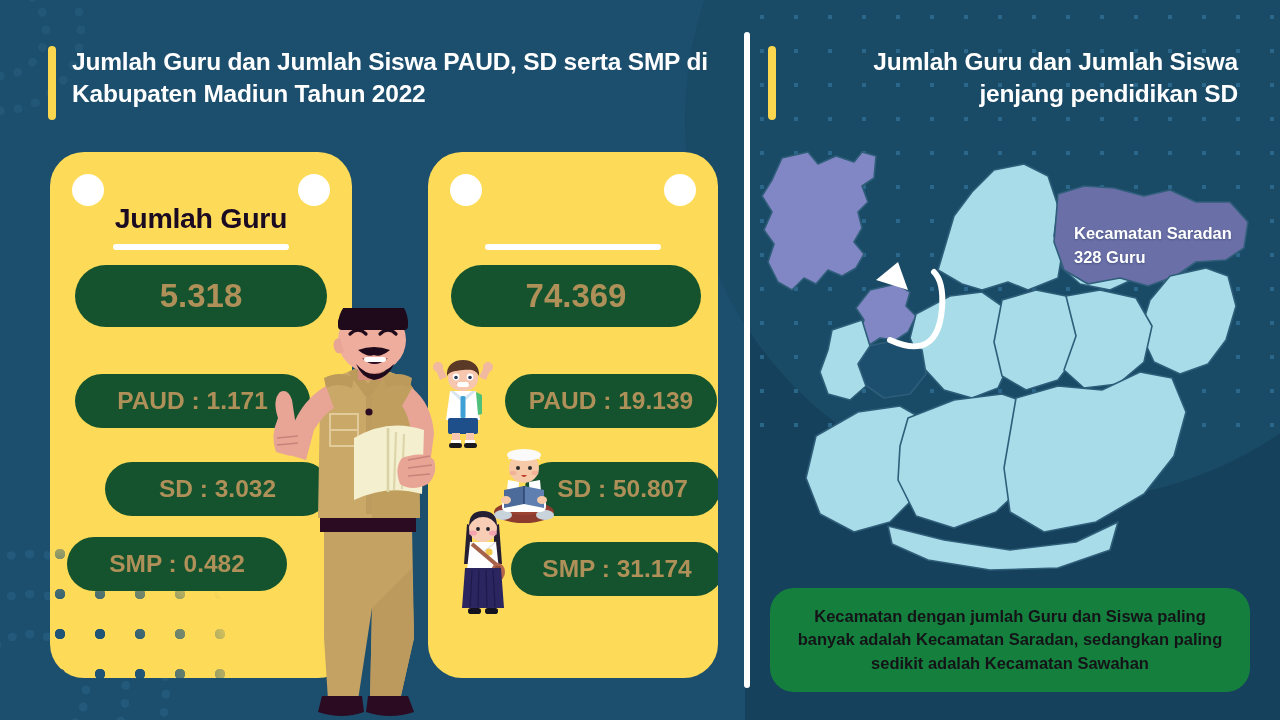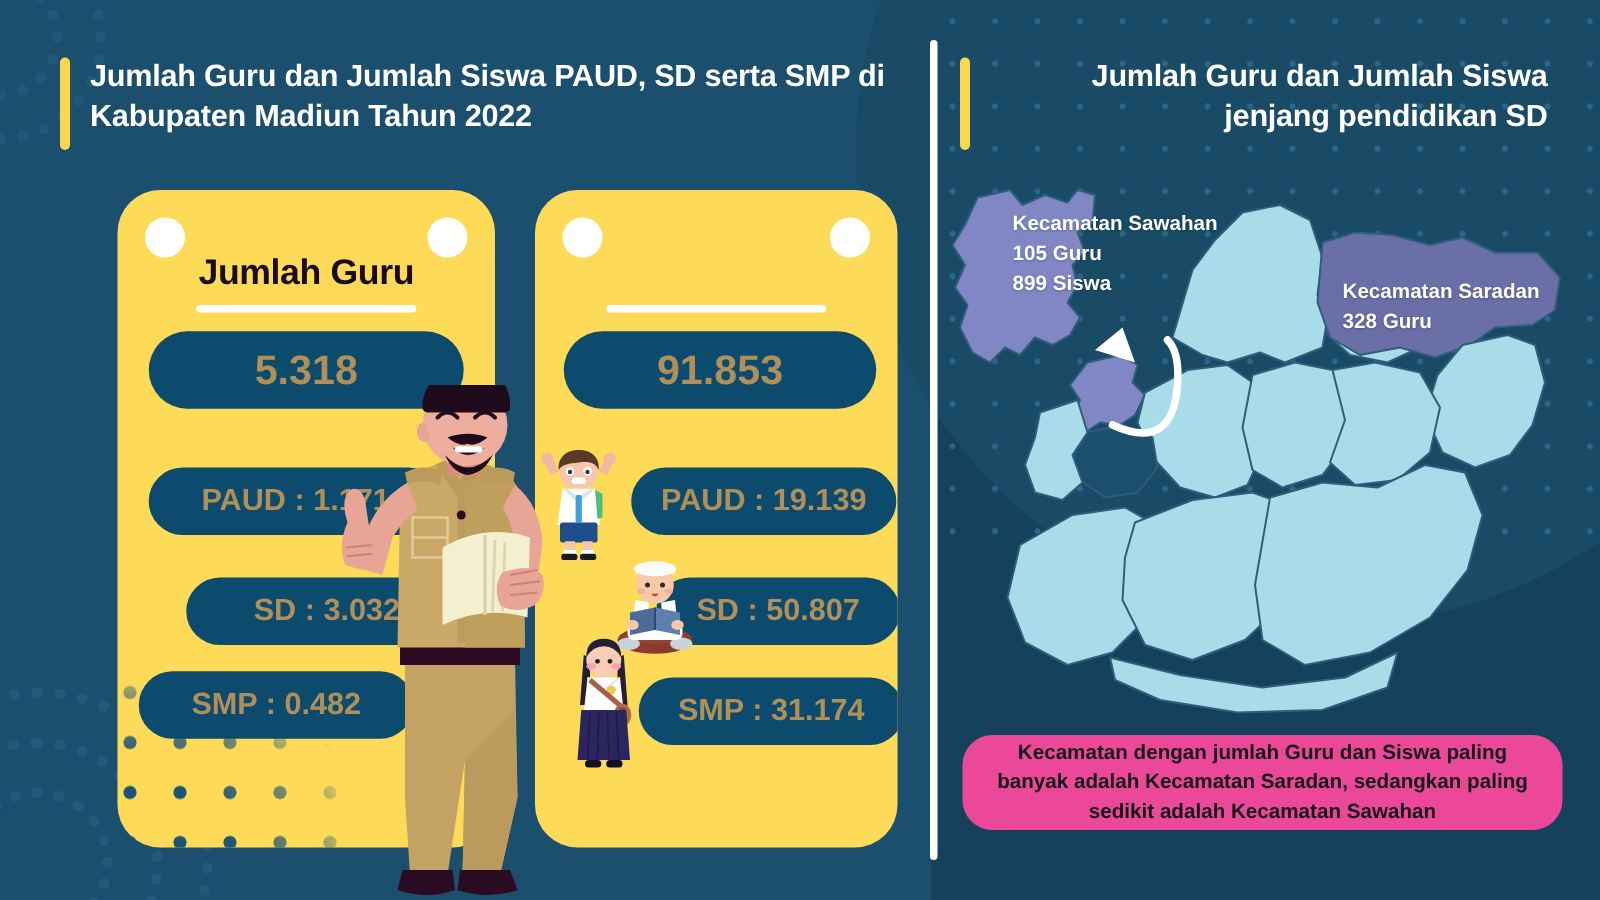--- a/index.html
+++ b/index.html
@@ -55,21 +55,21 @@
   #title-left .title-bar { height:74px; }
   #title-left .title-text { font-size:24.5px; }
   #title-right { left:768px; top:46px; width:470px; }
   #title-right .title-bar { height:74px; }
   #title-right .title-text { font-size:24.5px;text-align:right; }
 
   
   .card {
     position:absolute; background:#FDDB58; border-radius:34px; overflow:hidden;
   }
-  #card-guru  { left:50px;  top:152px; width:302px; height:526px;margin-left:44px; }
+  #card-guru  { left:50px;  top:152px; width:302px; height:526px; }
   #card-siswa { left:428px; top:152px; width:290px; height:526px; }
   .card-dots {
     position:absolute; left:-10px; bottom:-6px; width:300px; height:230px;
     background-image:radial-gradient(#1F5476 5px, transparent 5.5px);
     background-size:40px 40px;
     -webkit-mask-image:radial-gradient(ellipse 260px 210px at 10px 230px, #000 35%, rgba(0,0,0,.55) 60%, transparent 78%);
     mask-image:radial-gradient(ellipse 260px 210px at 10px 230px, #000 35%, rgba(0,0,0,.55) 60%, transparent 78%);
   }
   .punch {
     position:absolute; width:32px; height:32px; border-radius:50%; background:#FFFFFF;
@@ -80,21 +80,21 @@
   .card-head {
     position:absolute; left:0; right:0; top:50px; text-align:center;
     font-size:28.5px; font-weight:bold; color:#1A0A22; letter-spacing:-.3px;
   }
   .card-rule {
     position:absolute; height:6px; background:#FFFFFF; border-radius:4px;
     left:50%; transform:translateX(-50%); top:92px; width:176px;
   }
 
   .pill {
-    position:absolute; background:#0c4a6e; border-radius:40px;
+    position:absolute; background:#14532d; border-radius:40px;
     display:flex; align-items:center; justify-content:center;
     color:#AF9059; font-weight:bold; white-space:nowrap;
   }
   .pill.big { height:62px; font-size:33px; }
   .pill.small { height:54px; font-size:24.5px; }
 
   
   #guru-total { left:25px;  top:113px; width:252px; }
   #guru-paud  { left:25px;  top:222px; width:235px; }
   #guru-sd    { left:55px;  top:310px; width:225px; }
@@ -116,22 +116,22 @@
   #map-wrap { position:absolute; left:758px; top:150px; width:508px; height:424px; }
   .map-label {
     position:absolute; color:#FFFFFF; font-weight:bold; font-size:16.5px;
     line-height:1.45; white-space:nowrap; text-shadow:0 1px 2px rgba(10,35,55,.35);
   }
   #label-sawahan { left:52px; top:18px; }
   #label-saradan { left:316px; top:72px; }
 
   
   #caption {
-    position:absolute; left:770px; top:588px; width:480px; height:76px;
-    background:#ec4899; border-radius:24px;
+    position:absolute; left:770px; top:588px; width:480px; height:104px;
+    background:#15803d; border-radius:24px;
     display:flex; align-items:center; justify-content:center; text-align:center;
     padding:6px 14px;
   }
   #caption .cap-text {
     color:#141318; font-weight:bold; font-size:16.5px; line-height:1.42;
   }
 </style>
 </head>
 <body>
 
@@ -167,21 +167,21 @@
     <div class="pill big" id="guru-total">5.318</div>
     <div class="pill small" id="guru-paud">PAUD : 1.171</div>
     <div class="pill small" id="guru-sd">SD : 3.032</div>
     <div class="pill small" id="guru-smp">SMP : 0.482</div>
   </div>
 
   <div class="card" id="card-siswa">
     <div class="punch l"></div>
     <div class="punch r"></div>
     <div class="card-rule"></div>
-    <div class="pill big" id="siswa-total">91.853</div>
+    <div class="pill big" id="siswa-total">74.369</div>
     <div class="pill small" id="siswa-paud">PAUD : 19.139</div>
     <div class="pill small" id="siswa-sd">SD : 50.807</div>
     <div class="pill small" id="siswa-smp">SMP : 31.174</div>
   </div>
 
   <svg class="person" id="kid-boy" viewBox="0 0 62 90">
     <path d="M8 22 L3 10 L9 7 L15 19 Z" fill="#F0B9A0"></path>
     <path d="M54 22 L59 10 L53 7 L47 19 Z" fill="#F0B9A0"></path>
     <circle cx="6" cy="9" r="5" fill="#F0B9A0"></circle>
       <circle cx="56" cy="9" r="5" fill="#F0B9A0"></circle>
@@ -347,25 +347,20 @@
         <path fill="#A8DCE9" d="M258 248 L300 236 L344 240 L382 222 L414 228 L428 262 L416 306 L386 344 L338 372 L286 382 L252 362 L246 318 Z"></path>
         <path fill="#A8DCE9" d="M130 376 L186 390 L252 400 L318 392 L360 372 L352 400 L300 418 L232 420 L170 410 L134 394 Z"></path>
       </g>
 
       <g>
         <path d="M132 190 Q180 212 184 158 Q186 132 176 122" fill="none" stroke="#FFFFFF" stroke-width="6" stroke-linecap="round"></path>
         <path d="M118 130 L150 140 L140 112 Z" fill="#FFFFFF"></path>
       </g>
     </svg>
 
-    <div class="map-label" id="label-sawahan">
-      <div>Kecamatan Sawahan</div>
-      <div>105 Guru</div>
-      <div>899 Siswa</div>
-    </div>
 
     <div class="map-label" id="label-saradan">
       <div>Kecamatan Saradan</div>
       <div>328 Guru</div>
     </div>
   </div>
 
   <div id="caption">
     <div class="cap-text">Kecamatan dengan jumlah Guru dan Siswa paling banyak adalah Kecamatan Saradan, sedangkan paling sedikit adalah Kecamatan Sawahan</div>
   </div>

